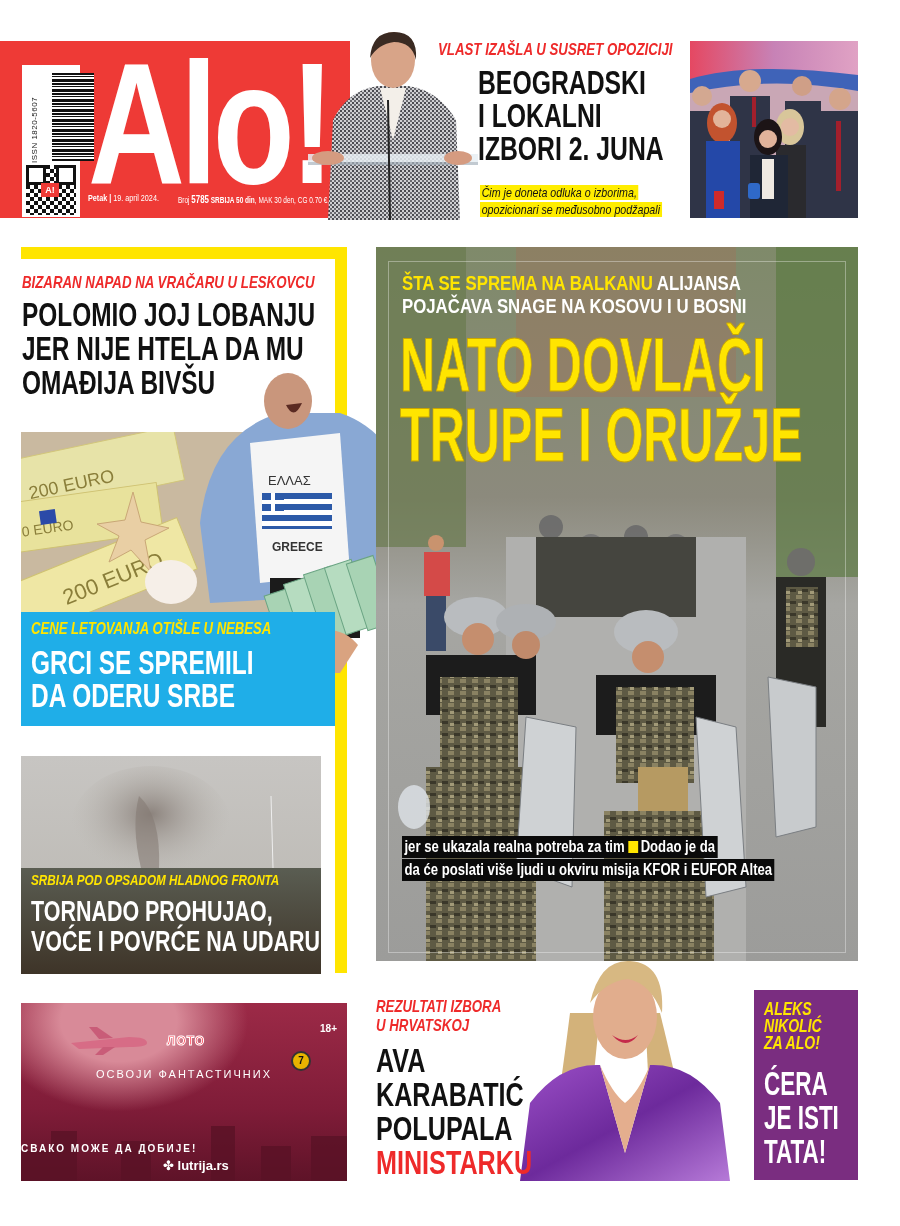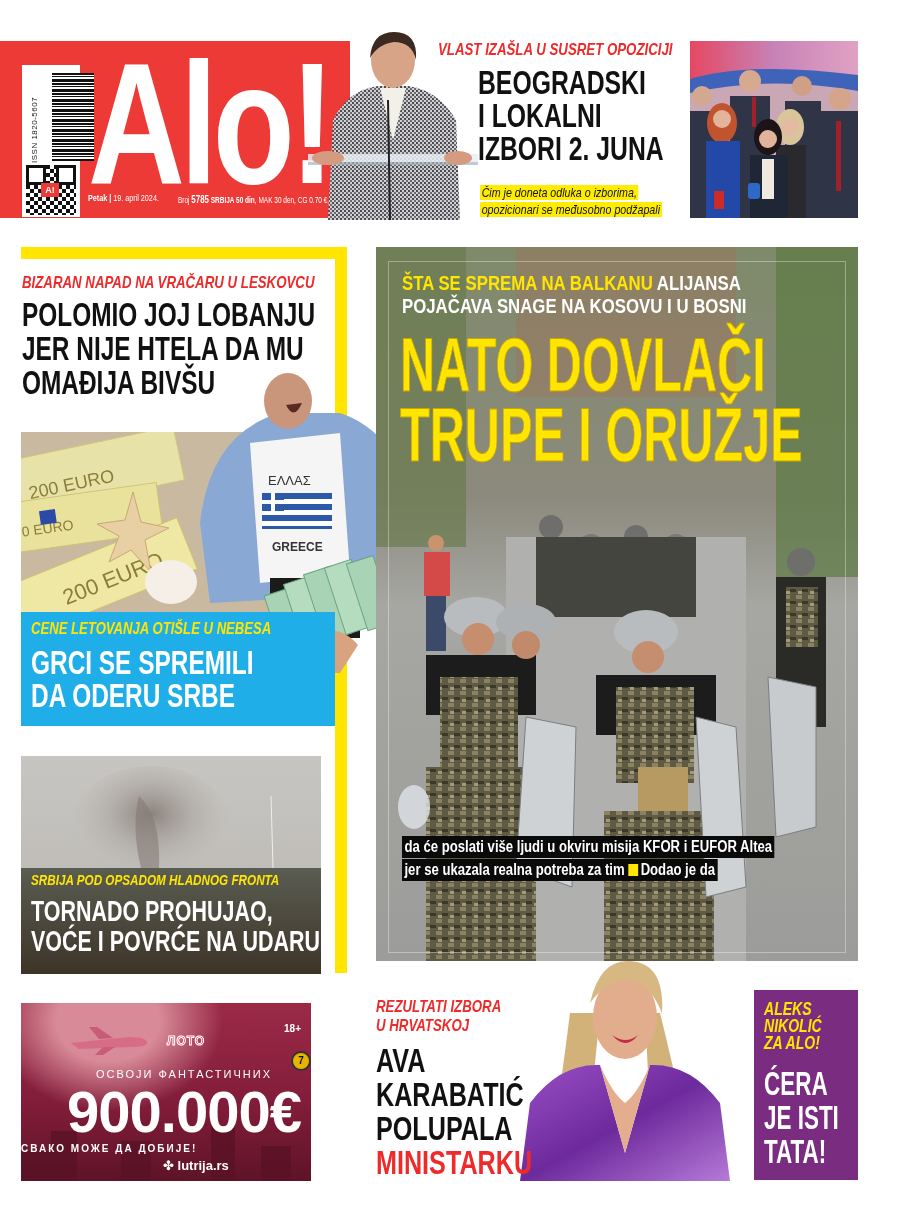--- a/index.html
+++ b/index.html
@@ -55,21 +55,21 @@
   .main-photo { left: 376px; top: 247px; width: 482px; height: 714px; overflow: hidden; }
   .main-frame { left: 388px; top: 261px; width: 458px; height: 692px; border: 1px solid rgba(255,255,255,0.35); }
   .mk { left: 402px; top: 272px; color: #fff; font-weight: bold; font-size: 20px; line-height: 23px; transform: scaleX(0.84); transform-origin: left top; white-space: nowrap; }
   .mk .y { color: #ffe500; }
   .mh { left: 400px; top: 330px; color: #ffe500; font-weight: 900; font-size: 76px; line-height: 70px; transform: scaleX(0.64); transform-origin: left top; white-space: nowrap; -webkit-text-stroke: 1px #caa600; }
   .caption { left: 402px; top: 836px; width: 440px; }
   .caption-line { display: inline-block; background: #0a0a0a; color: #fff; font-weight: bold; font-size: 16px; line-height: 22px; margin-bottom: 1px; padding: 0 3px; white-space: nowrap; transform: scaleX(0.82); transform-origin: left top; }
   .sq { display:inline-block; width: 12px; height: 12px; background: #ffe500; margin: 0 3px -1px 0; }
 
   
-  .loto { left: 21px; top: 1003px; width: 290px; height: 178px; overflow: hidden;
+  .loto { left: 21px; top: 1003px; width: 326px; height: 178px; overflow: hidden;
     background: radial-gradient(ellipse at 30% 10%, #d88a98 0 18%, transparent 40%), linear-gradient(180deg, #9c2a47 0%, #7f1c38 60%, #5e1328 100%); }
   .loto-plus { right: 10px; top: 20px; color: #fff; font-weight: bold; font-size: 10px; }
   .loto-logo { left: 146px; top: 31px; color: #ff2a3c; font-weight: 900; font-size: 12px; letter-spacing: 1px; -webkit-text-stroke: 1px #fff; text-shadow: 0 0 0 #fff; }
   .loto-l1 { left: 0; width: 326px; top: 65px; text-align: center; color: #fff; font-weight: normal; font-size: 11px; letter-spacing: 2px; }
   .loto-amount { left: 0; width: 326px; top: 77px; text-align: center; color: #fff; font-weight: 900; font-size: 58px; line-height: 64px; letter-spacing: -1px; }
   .loto-l2 { left: 0; width: 326px; top: 140px; text-align: left; color: #fff; font-weight: bold; font-size: 10px; letter-spacing: 2px; }
   .loto-site { left: 122px; top: 155px; color: #fff; font-size: 13px; font-weight: bold; text-align: center; }
   .loto-plane { left: 48px; top: 22px; width: 80px; height: 30px; }
   .loto-ball { left: 270px; top: 48px; width: 20px; height: 20px; border-radius: 50%; background: #e8b400; border: 2px solid #333; color:#111; font-size: 10px; font-weight: bold; text-align:center; line-height:16px; }
   .loto-city { left: 0; bottom: 0; width: 326px; height: 60px; }
@@ -326,22 +326,22 @@
 <div class="abs mk">
   <div><span class="y">ŠTA SE SPREMA NA BALKANU</span> <span>ALIJANSA</span></div>
   <div>POJAČAVA SNAGE NA KOSOVU I U BOSNI</div>
 </div>
 <div class="abs mh cond">
   <div>NATO DOVLAČI</div>
   <div>TRUPE I ORUŽJE</div>
 </div>
 
 <div class="abs caption">
+  <div><span class="caption-line"><span>jer se ukazala realna potreba za tim</span> <span class="sq"></span><span>Dodao je da</span></span></div>
   <div><span class="caption-line"><span>da će poslati više ljudi u okviru misija KFOR i EUFOR Altea</span></span></div>
-  <div><span class="caption-line"><span>jer se ukazala realna potreba za tim</span> <span class="sq"></span><span>Dodao je da</span></span></div>
 </div>
 
 <div class="abs loto">
   <svg class="abs loto-plane" viewBox="0 0 80 30">
       <path d="M2 18 L60 12 Q78 12 78 18 Q78 22 60 22 L10 24 Z" fill="#d76c86"></path>
       <path d="M30 14 L20 2 L28 2 L44 13 Z" fill="#c95c78"></path>
       <path d="M34 22 L26 30 L34 30 L46 22 Z" fill="#c95c78"></path>
     </svg>
   <div class="abs loto-plus">18+</div>
   <div class="abs loto-logo">ЛОТО</div>
@@ -350,21 +350,20 @@
     <g fill="#5a1226" opacity="0.8">
         <rect x="0" y="30" width="30" height="30"></rect>
         <rect x="30" y="10" width="26" height="50"></rect>
         <rect x="100" y="20" width="30" height="40"></rect>
         <rect x="190" y="5" width="24" height="55"></rect>
         <rect x="240" y="25" width="30" height="35"></rect>
         <rect x="290" y="15" width="36" height="45"></rect>
       </g>
   </svg>
   <div class="abs loto-l1">ОСВОЈИ ФАНТАСТИЧНИХ</div>
-  <div class="abs loto-amount">900.000€</div>
   <div class="abs loto-l2">СВАКО МОЖЕ ДА ДОБИЈЕ!</div>
   <div class="abs loto-site" style="left:142px;"><span>✤</span> <span>lutrija.rs</span></div>
 </div>
 
 <div class="abs hk cond">
   <div>REZULTATI IZBORA</div>
   <div>U HRVATSKOJ</div>
 </div>
 <svg class="abs photo-ava" viewBox="0 0 210 228">
   <defs>

